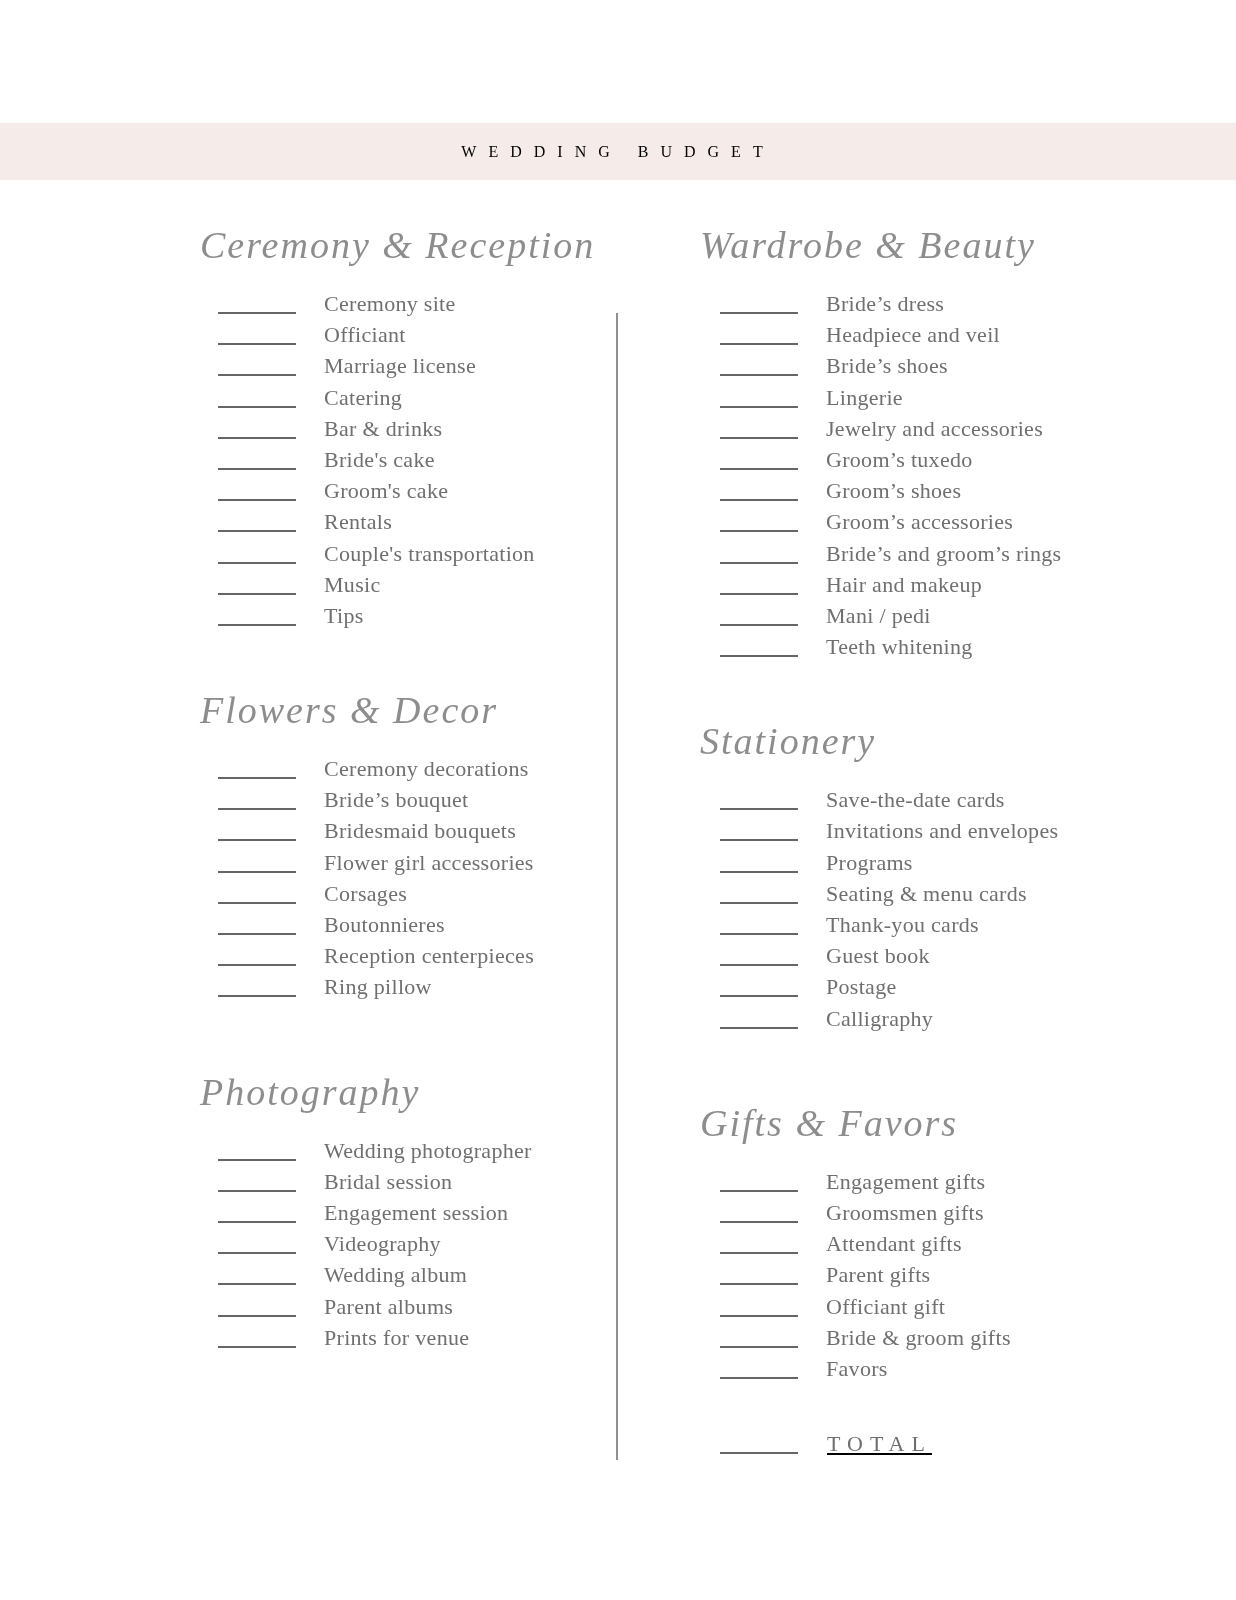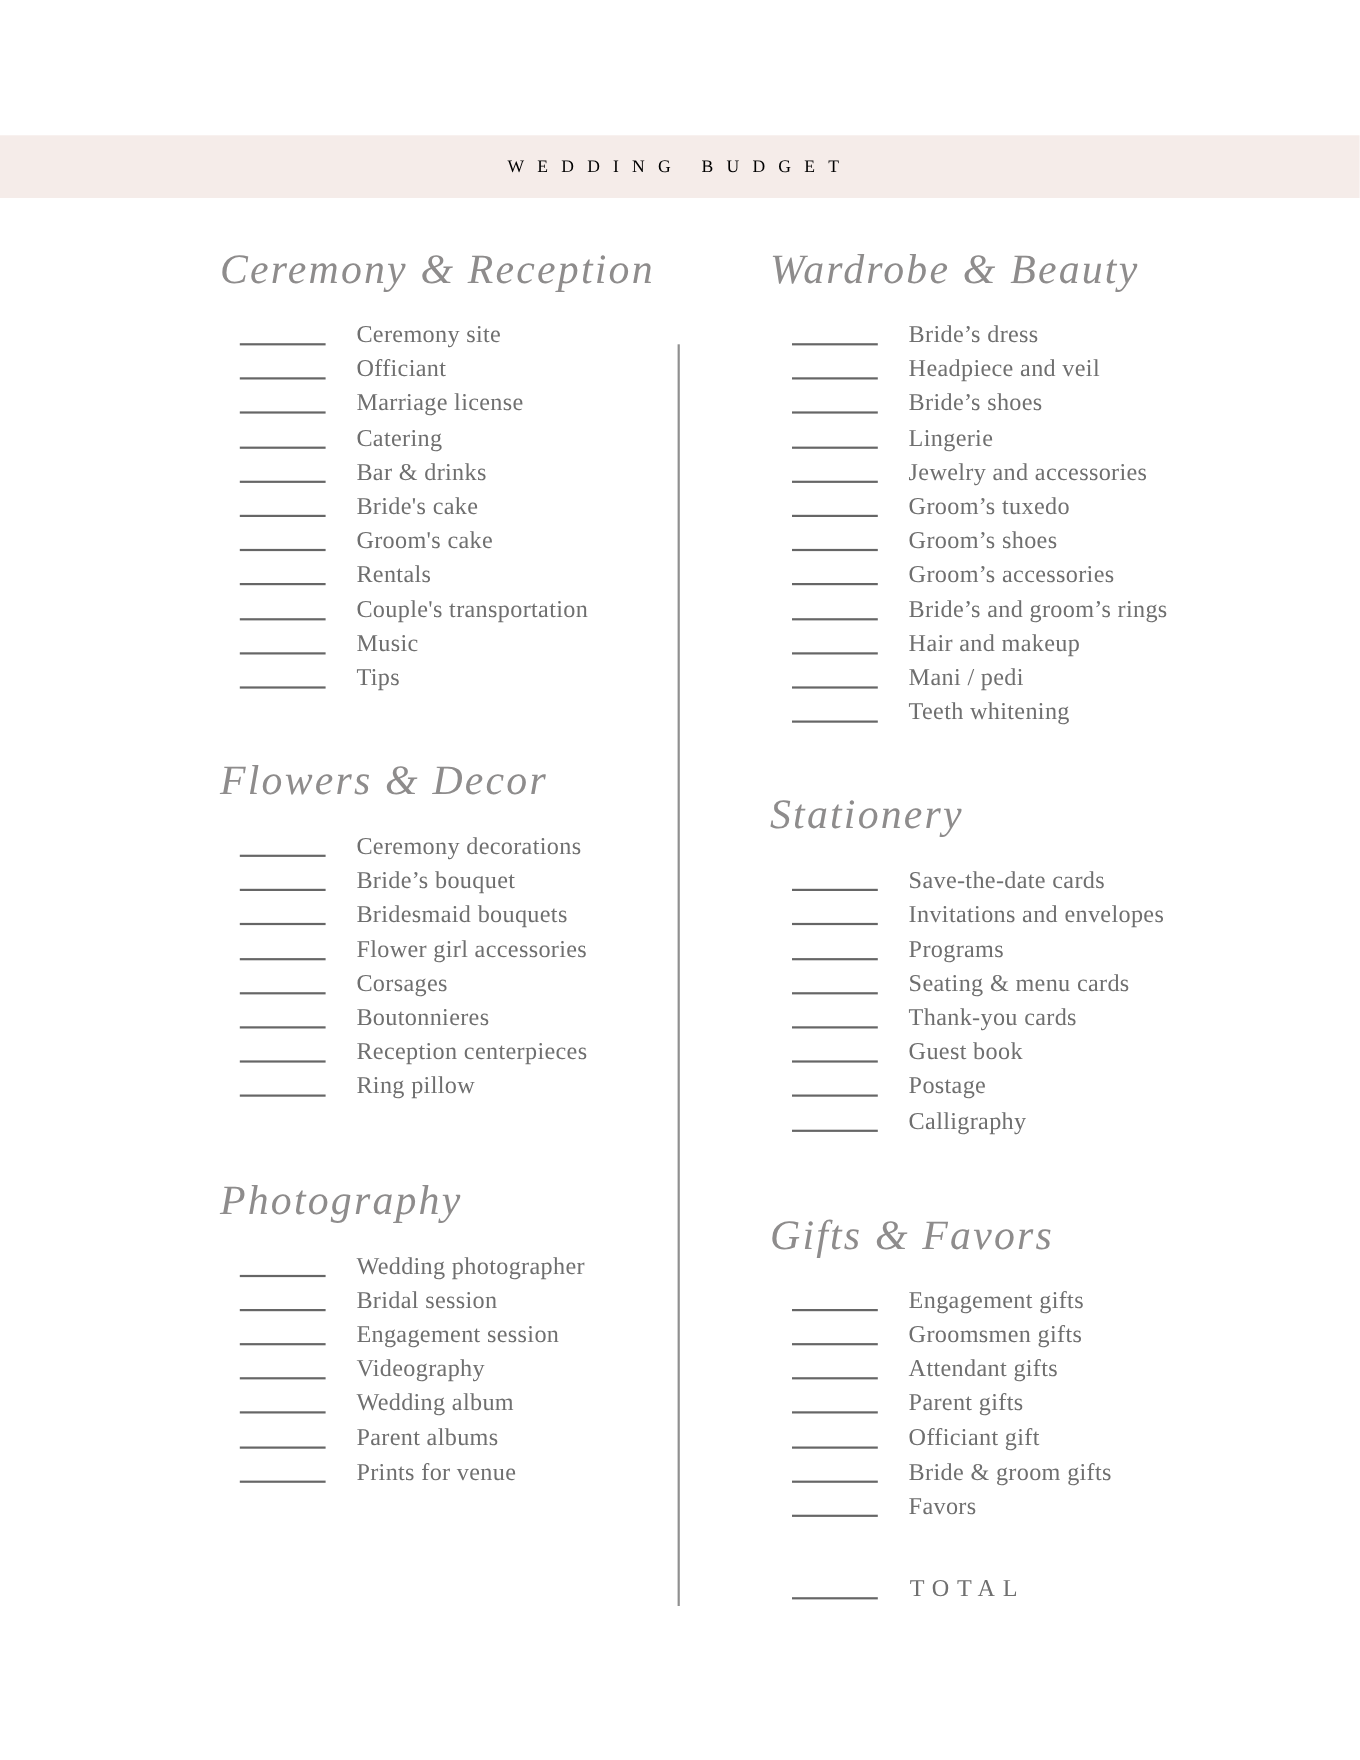--- a/index.html
+++ b/index.html
@@ -36,20 +36,21 @@
   .blank{
     display:inline-block;width:78px;border-bottom:2px solid #666666;
     position:relative;top:3px;margin-right:28px;flex:0 0 auto;
   }
   .label{
     font-size:22px;color:#6f6f6f;letter-spacing:0.3px;white-space:nowrap;
   }
   .total-row{
     height:31px;display:flex;align-items:baseline;
     margin:44px 0 0 101px;
+    text-decoration:underline;
   }
   .total-label{
     font-size:22px;color:#6f6f6f;letter-spacing:7px;margin-left:1px;white-space:nowrap;
   }
 </style>
 </head>
 <body>
 
 <div class="page">
 

